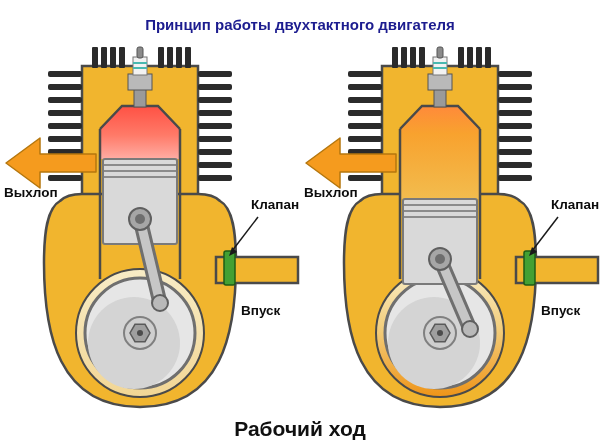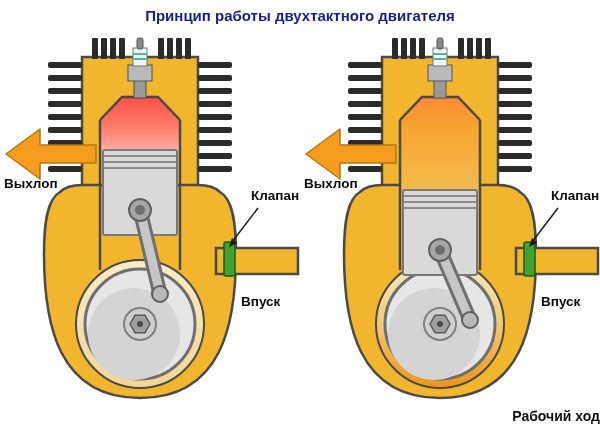--- a/index.html
+++ b/index.html
@@ -1,25 +1,25 @@
 <!DOCTYPE html>
 <html><head>
 <meta charset="utf-8">
 <style>
   html,body{margin:0;padding:0;background:#ffffff;}
   body{width:600px;height:446px;overflow:hidden;font-family:"Liberation Sans",sans-serif;}
-  .title{width:600px;text-align:center;font-weight:bold;font-size:15px;color:#1c1c8f;padding-top:7px;height:23px;}
+  .title{width:600px;text-align:center;font-weight:bold;font-size:15px;color:#1c1c8f;padding-top:16px;height:23px;}
   .row{display:flex;width:600px;height:370px;}
   .panel{position:relative;width:300px;height:370px;}
   svg.engine{position:absolute;left:0;top:0;width:300px;height:370px;}
   .lbl{position:absolute;font-weight:bold;font-size:13.5px;color:#0c0c0c;white-space:nowrap;}
   .lbl-exhaust{left:4px;top:146px;}
   .lbl-valve{left:251px;top:158px;text-align:center;}
   .lbl-intake{left:241px;top:264px;}
-  .caption{width:600px;text-align:right;font-weight:bold;font-size:14px;color:#101010;margin-top:8px;}
+  .caption{width:600px;text-align:center;font-weight:bold;font-size:21px;color:#101010;margin-top:8px;}
   .defs-holder{position:absolute;width:0;height:0;overflow:hidden;}
 </style>
 </head>
 <body>
 
 <svg class="defs-holder" aria-hidden="true">
   <defs>
     <linearGradient id="gradRed" x1="0" y1="0" x2="0" y2="1">
       <stop offset="0" stop-color="#ff5144"></stop>
       <stop offset="0.55" stop-color="#ff7a68"></stop>

